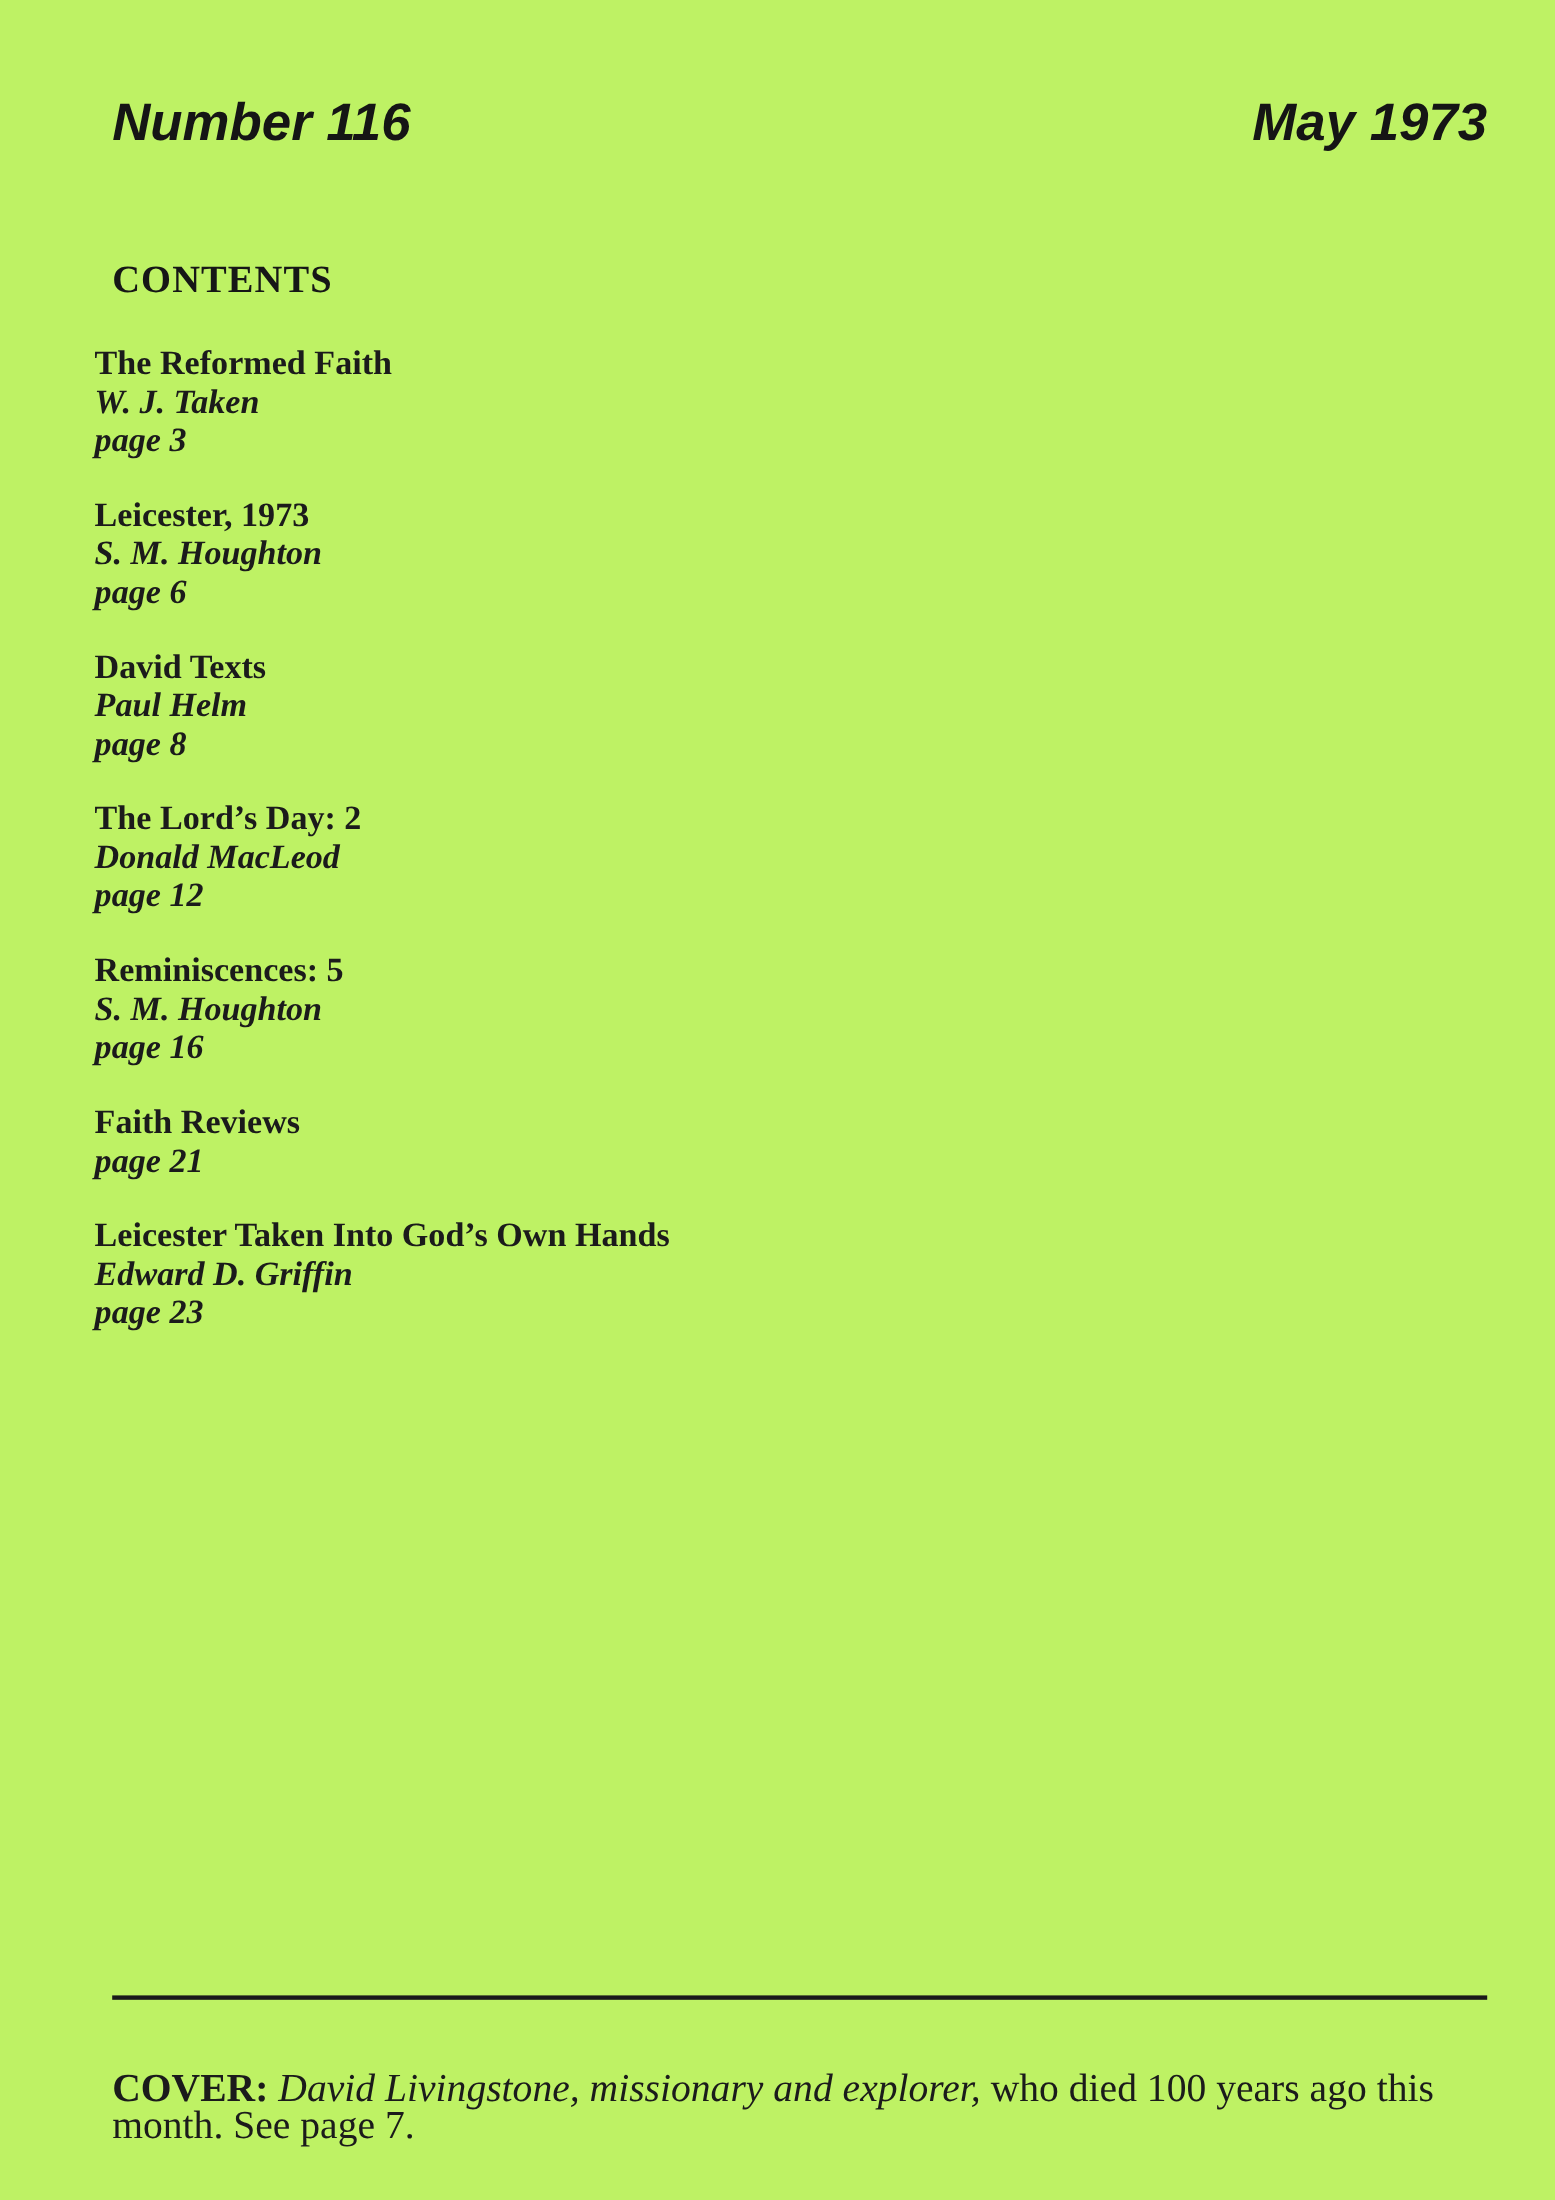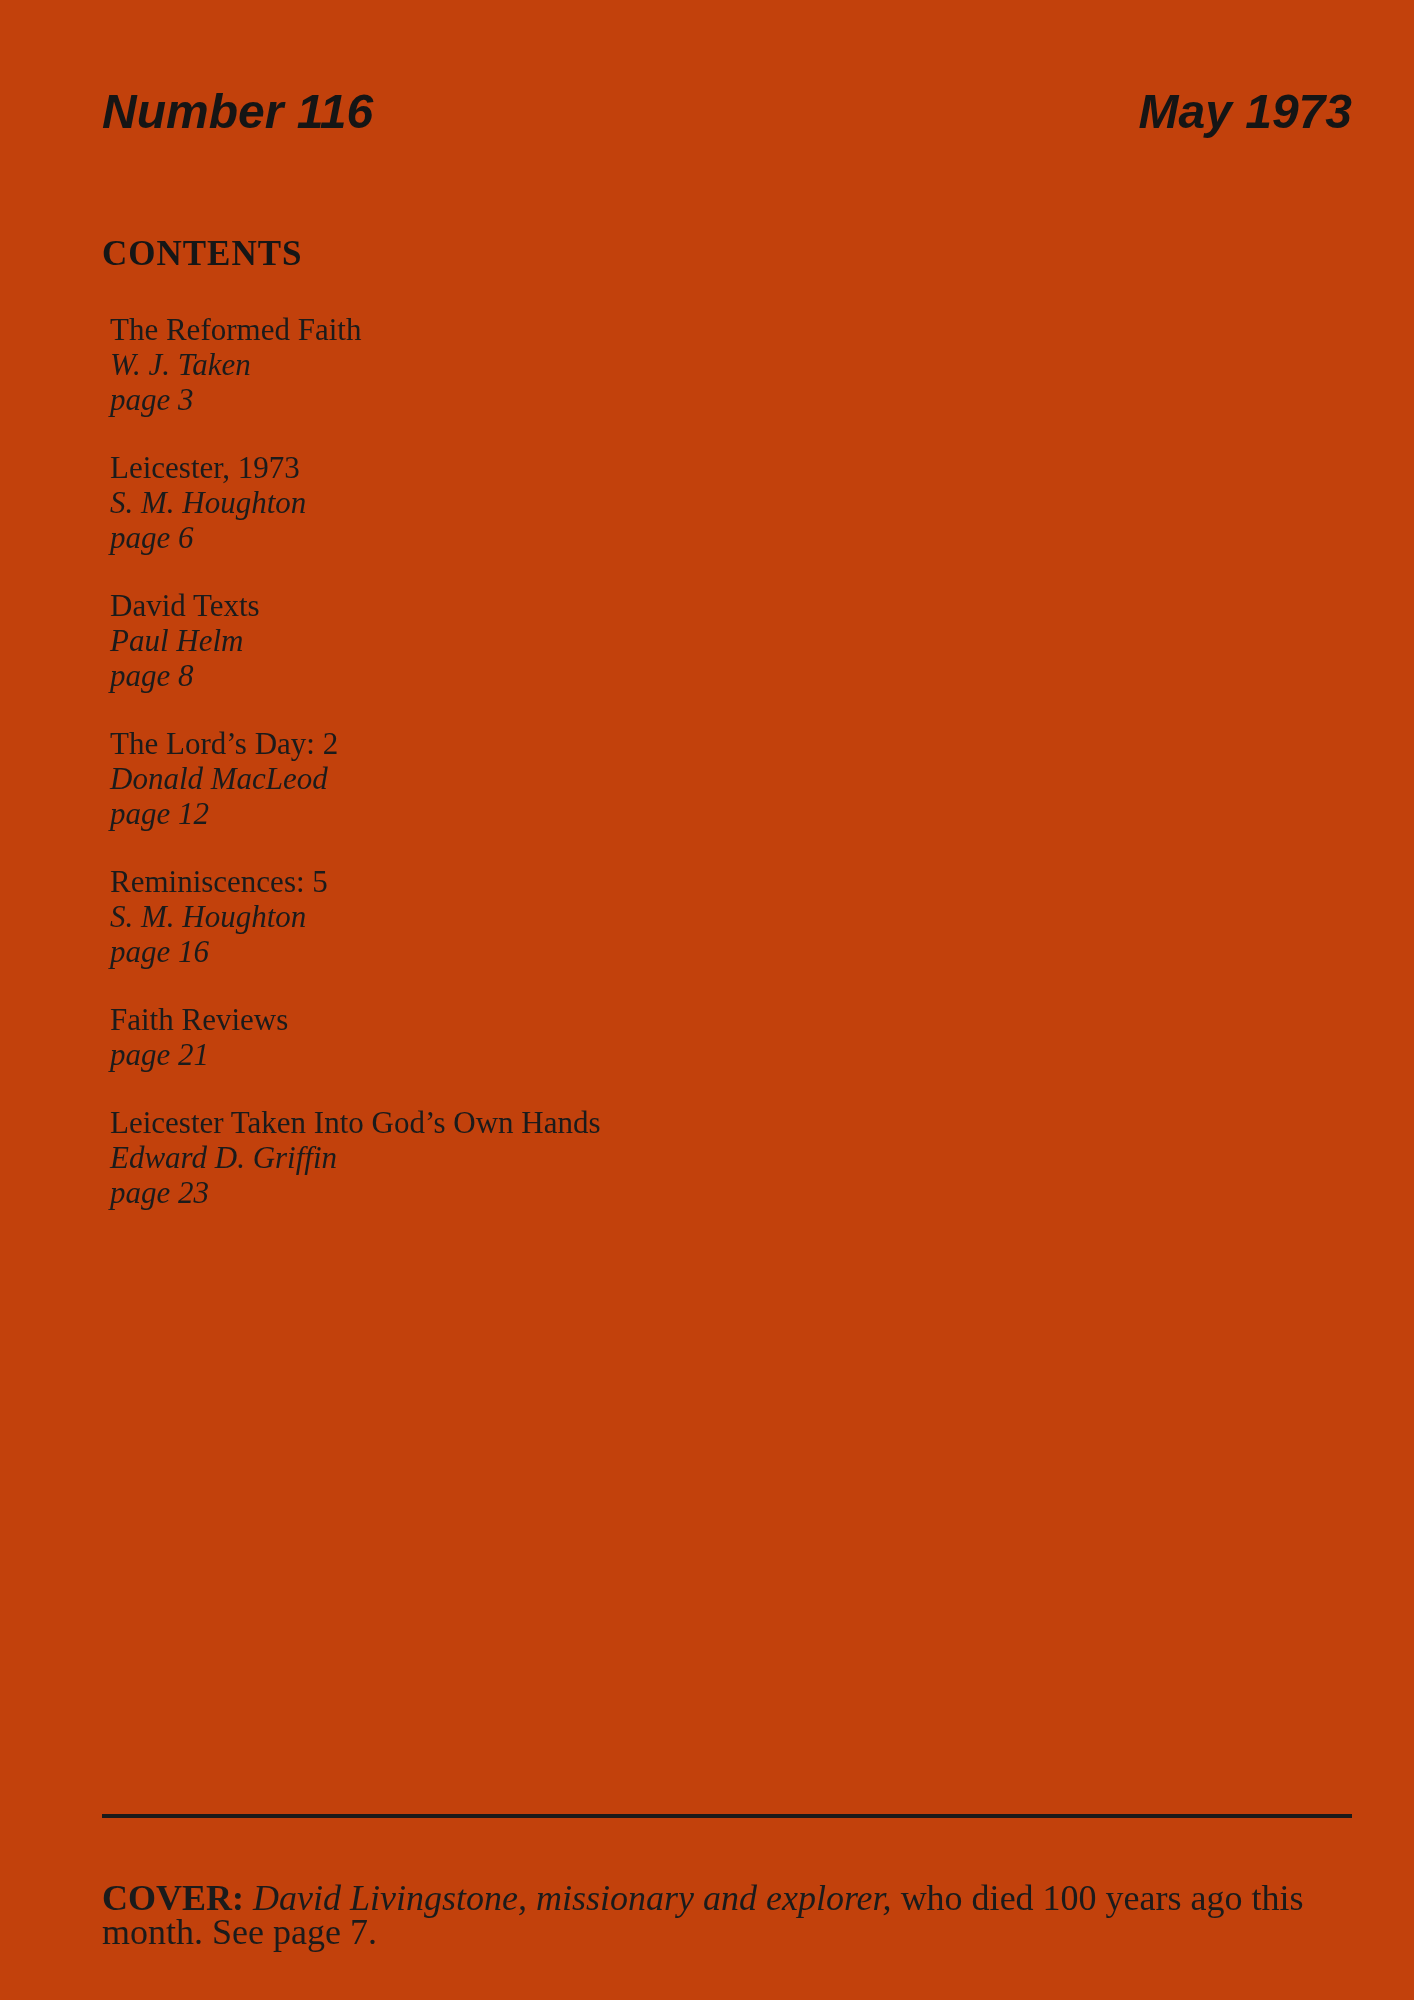--- a/index.html
+++ b/index.html
@@ -4,21 +4,21 @@
 <style>
   html, body {
     margin: 0;
     padding: 0;
     background: #ffffff;
   }
   .page {
     position: relative;
     width: 1414px;
     height: 2000px;
-    background: #c2410c;
+    background: #bef264;
     color: #1b1b1b;
     overflow: hidden;
     font-family: "Liberation Serif", serif;
   }
 
   
   .masthead {
     display: flex;
     justify-content: space-between;
     align-items: baseline;
@@ -38,21 +38,22 @@
     font-family: "Liberation Serif", serif;
     font-weight: bold;
     font-size: 35px;
     line-height: 35px;
     letter-spacing: 1px;
     color: #161616;
   }
 
   
   .contents-list {
-    margin: 41px 0 0 110px;
+    margin: 41px 0 0 86px;
+    font-weight: bold;
   }
   .entry {
     margin: 0 0 33px 0;
     font-size: 31px;
     line-height: 35px;
   }
   .entry .title {
     font-style: normal;
     color: #1b1b1b;
   }

